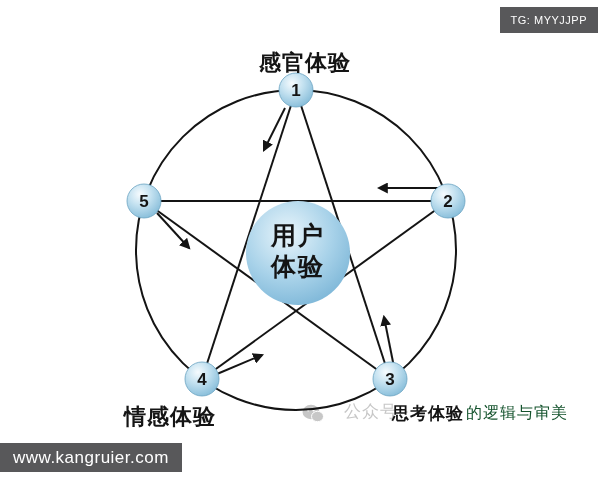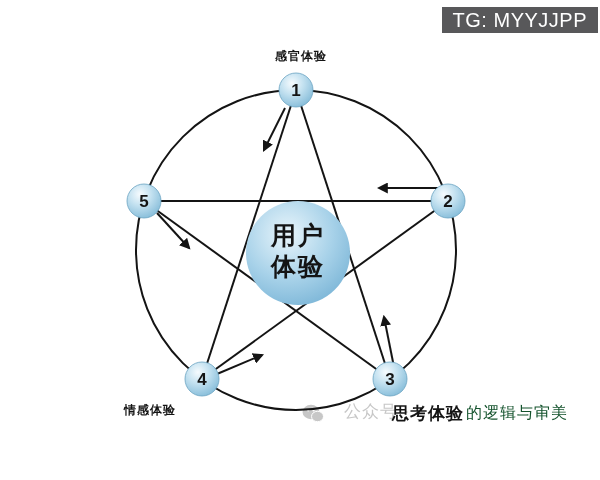--- a/index.html
+++ b/index.html
@@ -18,33 +18,33 @@
   .wm-suffix{
     position:absolute;left:466px;top:403px;z-index:1;
     color:#14532d;font-size:16px;letter-spacing:1px;white-space:nowrap;
   }
   .wm-icon svg{display:block;}
   
   svg.diagram{position:absolute;left:0;top:0;z-index:2;}
   
   .node-label{
     position:absolute;z-index:3;
-    font-size:12px;font-weight:bold;color:#141414;
+    font-size:22px;font-weight:bold;color:#141414;
     letter-spacing:1px;white-space:nowrap;
   }
   .lbl-top{left:259px;top:48px;width:84px;text-align:center;}
   .lbl-right{left:479px;top:194px;}
   .lbl-bottom-right{left:392px;top:402px;font-size:17px;}
   .lbl-bottom-left{left:124px;top:402px;}
   .lbl-left{left:52px;top:193px;}
   
   .badge{
     position:absolute;z-index:4;
     background:#58585a;color:#ffffff;
-    font-size:20px;letter-spacing:0.5px;white-space:nowrap;
+    font-size:11px;letter-spacing:0.5px;white-space:nowrap;
     display:flex;align-items:center;justify-content:center;
   }
   .badge-top-right{top:7px;right:2px;height:26px;padding:0 11px;}
   .badge-bottom-left{left:0;top:443px;height:29px;padding:0 13px;font-size:17px;}
 </style>
 </head>
 <body>
 
 <div class="stage">
 
@@ -114,14 +114,15 @@
       <text x="202" y="385">4</text>
       <text x="144" y="207">5</text>
     </g>
   </svg>
 
   <div class="node-label lbl-top">感官体验</div>
   <div class="node-label lbl-bottom-right">思考体验</div>
   <div class="node-label lbl-bottom-left">情感体验</div>
 
   <div class="badge badge-top-right">TG: MYYJJPP</div>
+  <div class="badge badge-bottom-left">www.kangruier.com</div>
 
 </div>
 
 </body></html>

